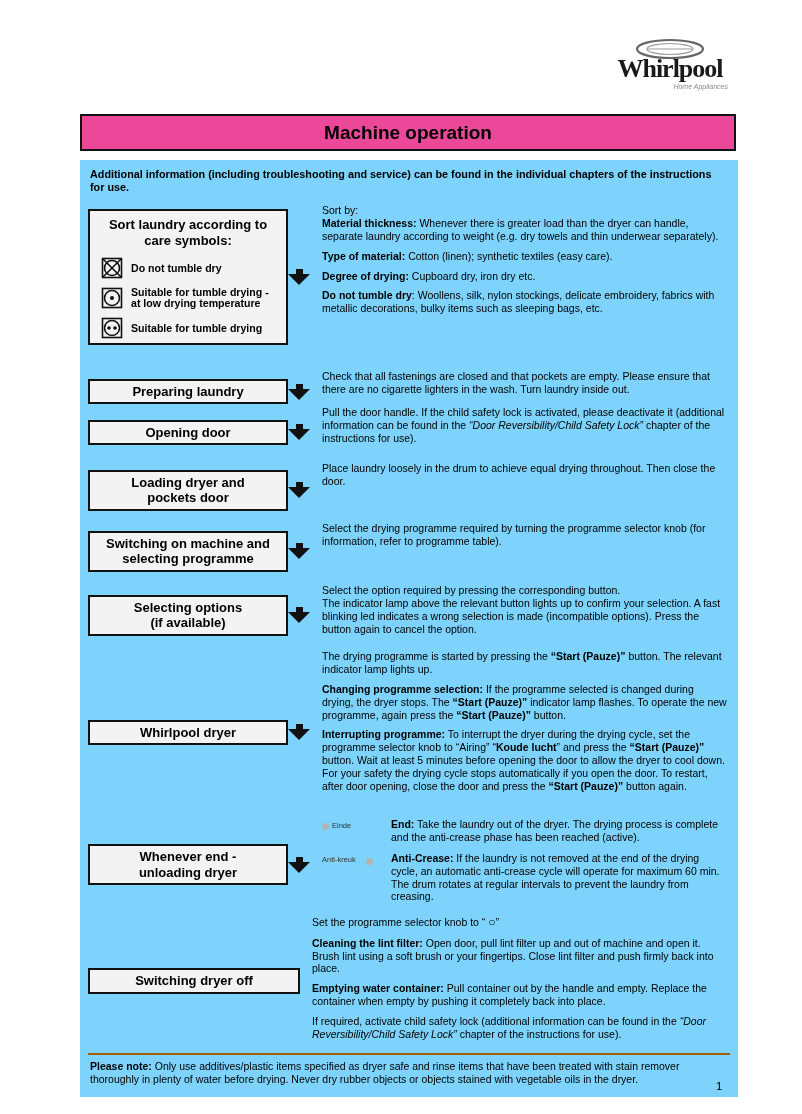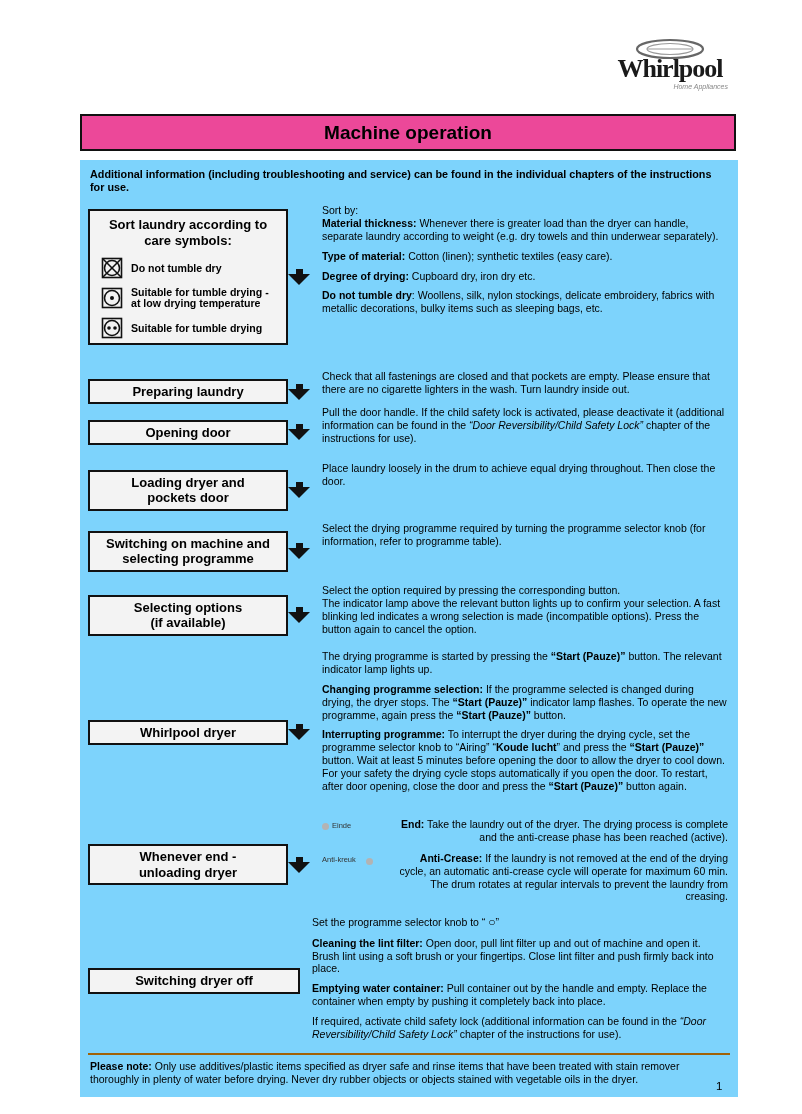--- a/index.html
+++ b/index.html
@@ -58,21 +58,21 @@
   .r-son  { min-height:62px; }
   .r-opt  { min-height:66px; }
   .r-start{ min-height:168px; }
   .r-end  { min-height:90px; }
   .r-off  { min-height:134px; }
 
   .ledrow { display:flex; margin:0 0 8px 0;gap:13px; }
   .ledicon { flex:0 0 56px; font-size:7.5px; color:#333; padding-top:3px; }
   .dot { display:inline-block; width:7px; height:7px; border-radius:50%; background:#b3b3b3; vertical-align:middle; margin-right:3px; }
   .ledicon .dot-below { margin:3px 0 0 10px; }
-  .ledtext { flex:1;text-align:right; }
+  .ledtext { flex:1; }
 
   .knob-symbol { font-size:12px; }
 
   .note { border-top:2px solid #a16207; margin-top:4px; padding:5px 2px 6px 2px; font-size:10.5px; line-height:1.25; }
 
   .page-number { position:absolute; left:716px; top:1080px; font-size:11.5px; }
 </style>
 </head>
 <body>
 

